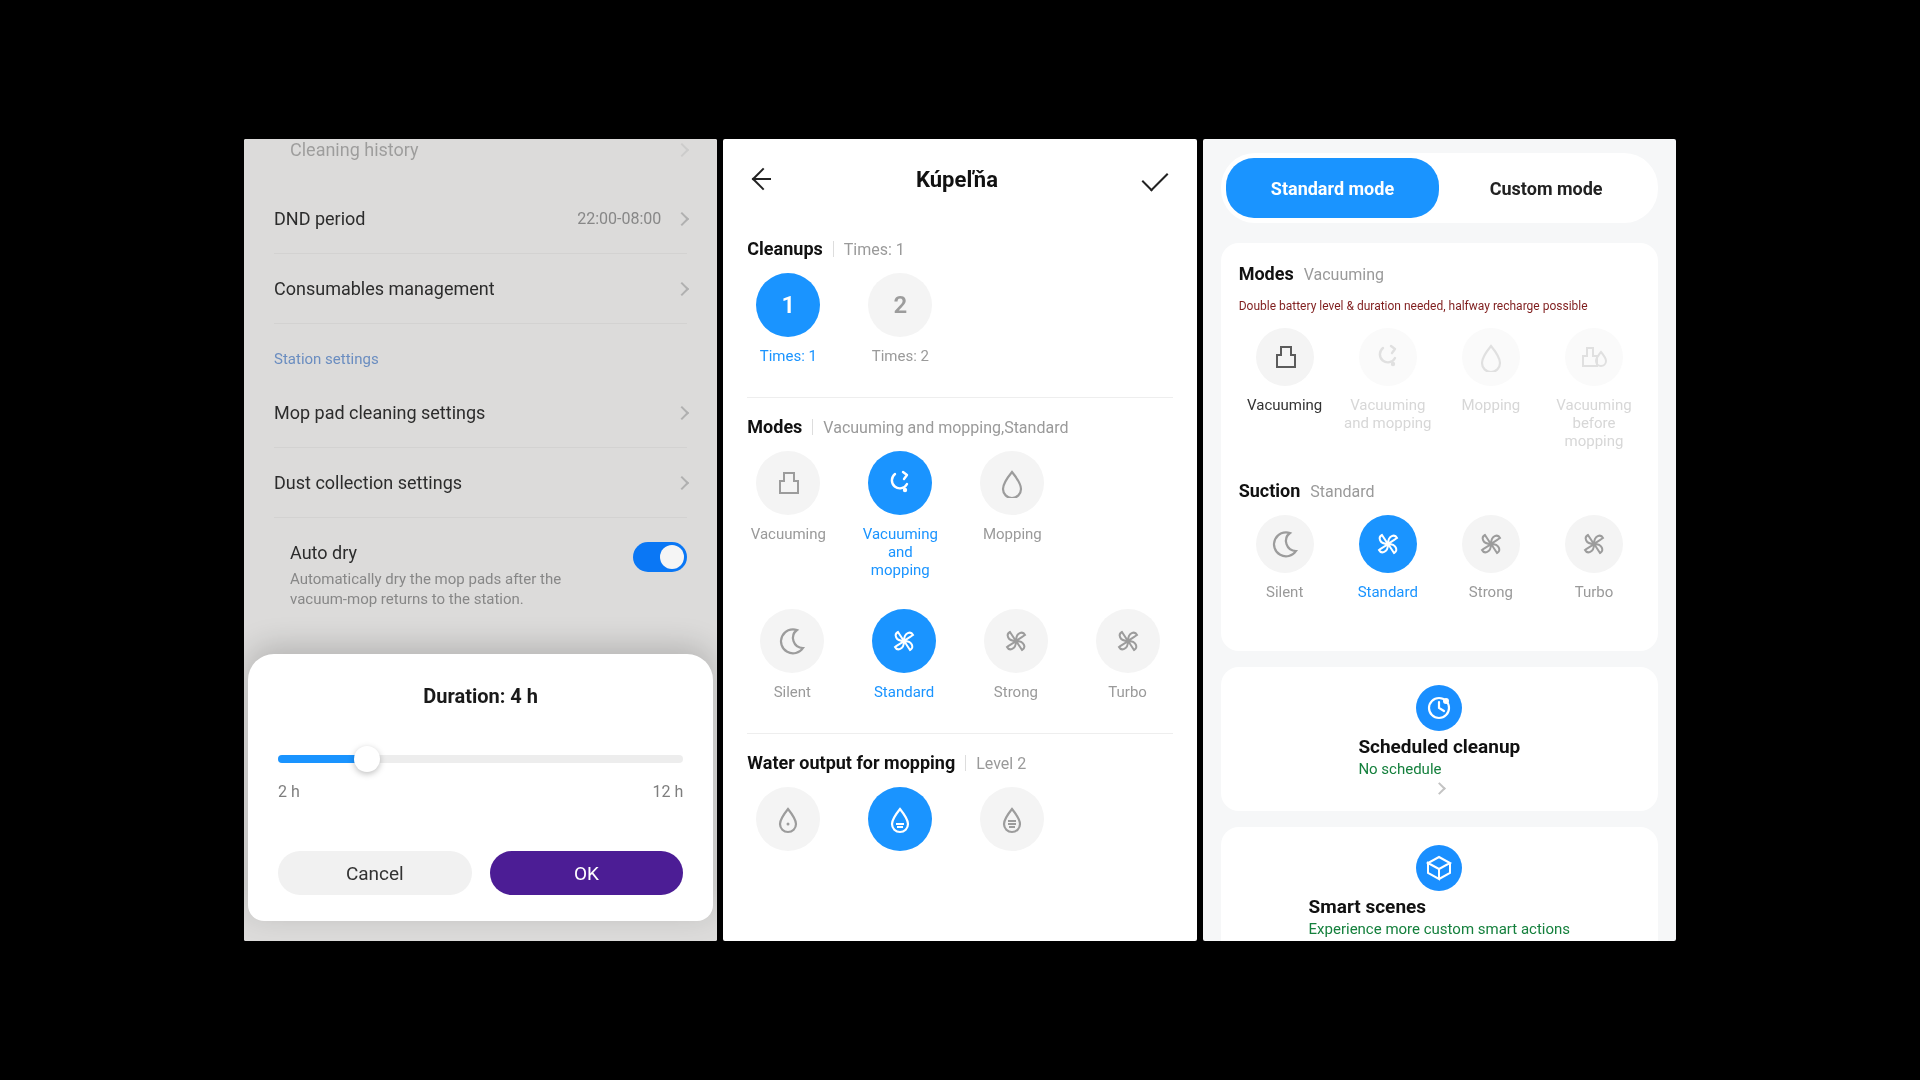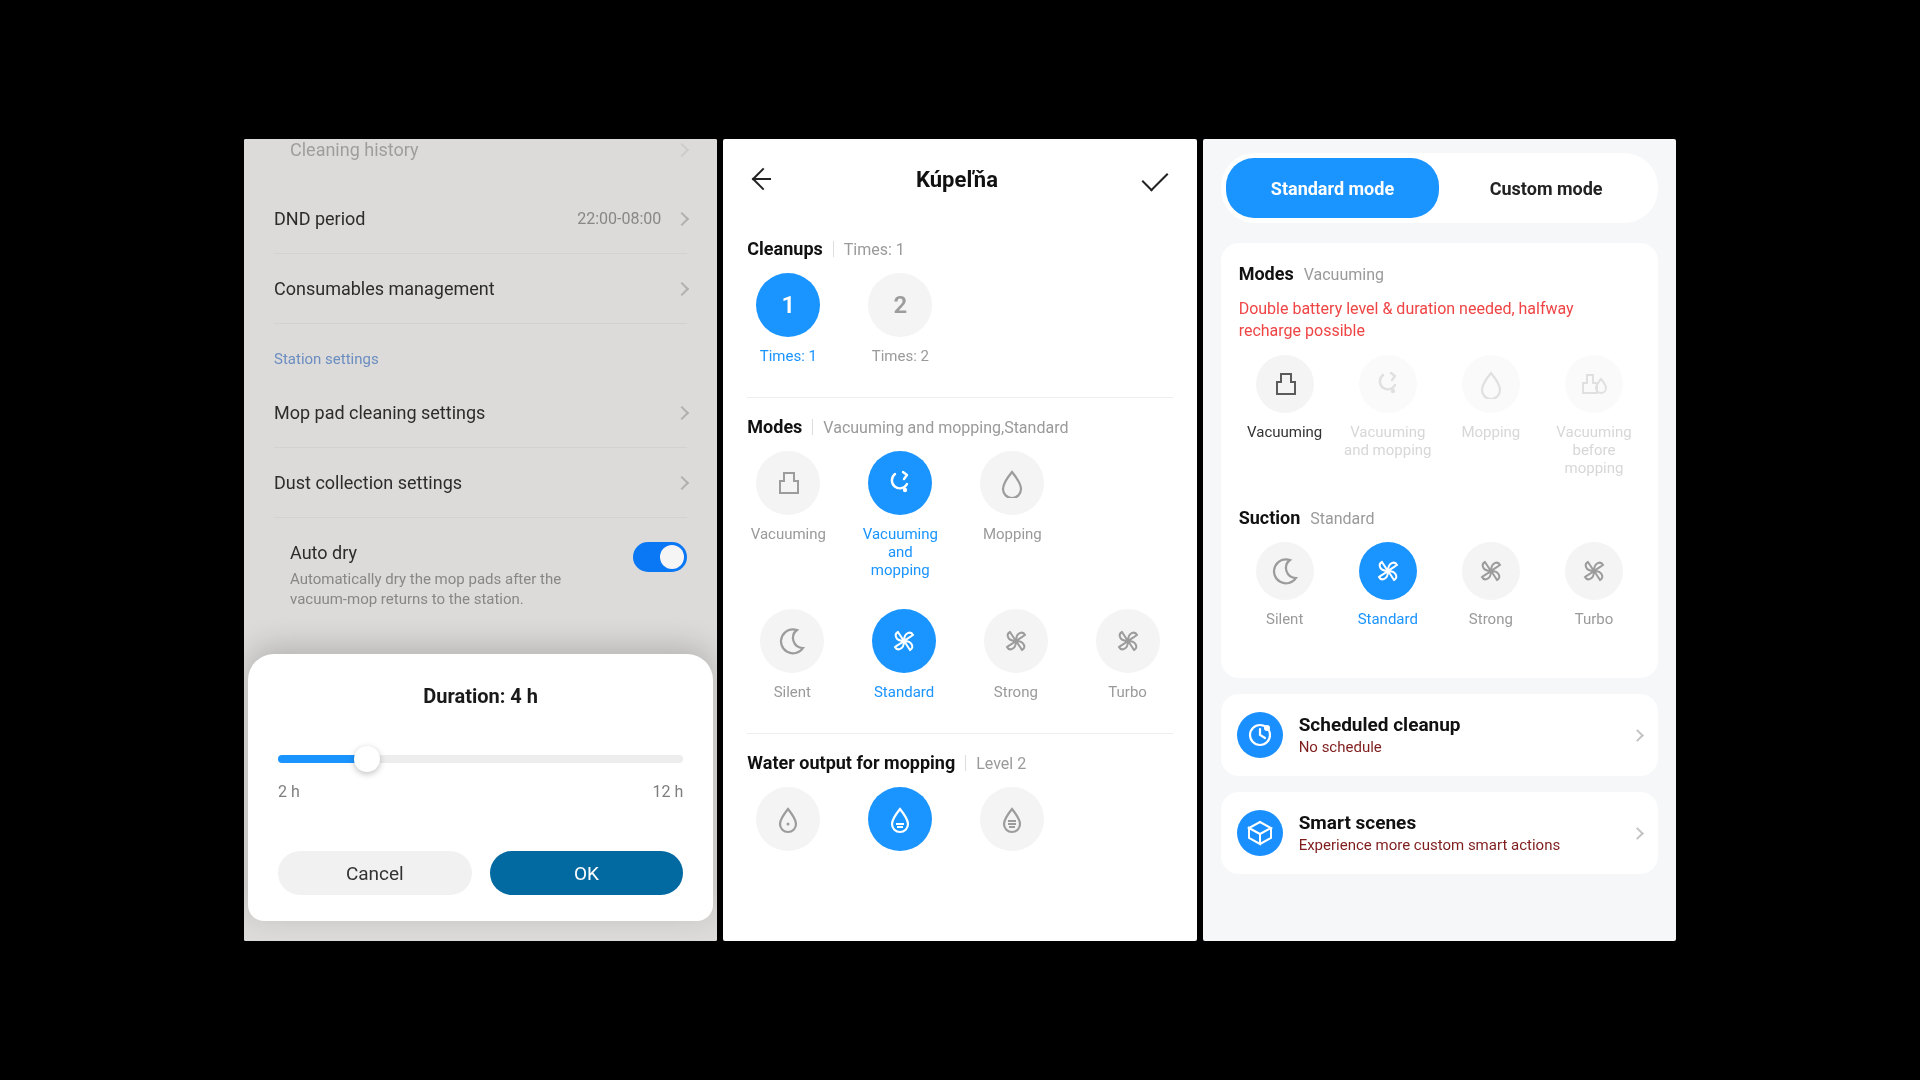--- a/index.html
+++ b/index.html
@@ -23,21 +23,21 @@
   .sheet { position: absolute; left: 4px; right: 4px; bottom: 20px; background: #fff; border-radius: 26px 26px 16px 16px; padding: 30px 30px 26px; box-shadow: 0 -8px 30px rgba(0,0,0,0.18); }
   .sheet-title { text-align: center; font-size: 20px; font-weight: 700; color: #1a1a1a; margin-bottom: 40px; }
   .slider { position: relative; height: 22px; margin: 18px 0 12px; }
   .slider-track { position: absolute; left: 0; right: 0; top: 7px; height: 8px; background: #ededed; border-radius: 8px; }
   .slider-fill { position: absolute; left: 0; top: 7px; height: 8px; width: 22%; background: #1a94ff; border-radius: 8px; }
   .slider-thumb { position: absolute; left: 22%; top: -2px; width: 26px; height: 26px; background: #fff; border-radius: 50%; transform: translateX(-50%); box-shadow: 0 2px 6px rgba(0,0,0,0.25); }
   .slider-labels { display: flex; justify-content: space-between; color: #7e7e7e; font-size: 16px; margin-bottom: 50px; }
   .sheet-btns { display: flex; gap: 18px; }
   .btn { flex: 1; height: 44px; border-radius: 32px; display: flex; align-items: center; justify-content: center; font-size: 19px; }
   .btn-cancel { background: #f1f1f1; color: #333; }
-  .btn-ok { background: #0369a1; color: #fff; }
+  .btn-ok { background: #4c1d95; color: #fff; }
 
   
   .p2 { padding: 20px 24px 0; }
   .p2-head { display: flex; align-items: center; justify-content: space-between; padding: 8px 2px 18px; }
   .back-arrow { width: 22px; height: 22px; position: relative; }
   .back-arrow::before { content: ""; position: absolute; width: 14px; height: 14px; border-left: 2.5px solid #222; border-bottom: 2.5px solid #222; transform: rotate(45deg); top: 2px; left: 6px; }
   .back-arrow::after { content: ""; position: absolute; width: 18px; height: 2.5px; background: #222; top: 9px; left: 4px; transform: rotate(0deg); }
   .check-mark { width: 24px; height: 14px; border-left: 2.5px solid #222; border-bottom: 2.5px solid #222; transform: rotate(-45deg); margin-right: 4px; margin-top: -4px; }
   .p2-title { font-size: 22px; font-weight: 700; color: #111; }
   .sec-head { display: flex; align-items: baseline; gap: 10px; margin: 18px 0 14px; }
@@ -54,33 +54,33 @@
   .opt.sel .opt-label { color: #1a94ff; }
   .hr { height: 1px; background: #eee; margin: 14px 0 10px; }
   .icon-svg { width: 30px; height: 30px; }
 
   
   .p3 { background: #f6f7f8; padding: 14px 18px 0; height: 100%; }
   .seg { display: flex; background: #fff; border-radius: 34px; padding: 5px; margin-bottom: 20px; }
   .seg-btn { flex: 1; height: 60px; border-radius: 28px; display: flex; align-items: center; justify-content: center; font-size: 18px; font-weight: 700; color: #222; }
   .seg-btn.active { background: #1a94ff; color: #fff; }
   .p3-card { background: #fff; border-radius: 18px; padding: 20px 18px 22px; }
-  .warn { color: #ef4444; font-size: 16px; margin: 4px 0 14px; line-height: 1.35; }
+  .warn { color: #7f1d1d; font-size: 12px; margin: 4px 0 14px; line-height: 1.35; }
   .p3 .opt-row { justify-content: space-between; gap: 0; }
   .p3 .opt { width: 92px; }
   .p3 .opt-circle { width: 58px; height: 58px; }
   .p3 .opt.dis .opt-circle { color: #e0e0e0; background: #fafafa; }
   .p3 .opt.dis .opt-label { color: #d7d7d7; }
   .p3 .opt.dark .opt-circle { color: #5b5b5b; }
   .p3-sec2 { margin-top: 30px; }
-  .list-card { background: #fff; border-radius: 18px; margin-top: 16px; padding: 18px 16px; display: flex; align-items: center; gap: 16px; }
+  .list-card { background: #fff; border-radius: 18px; margin-top: 16px; padding: 18px 16px; display: flex; align-items: center; gap: 4px; flex-direction: column; }
   .lc-icon { width: 46px; height: 46px; border-radius: 50%; background: #1a8fff; display: flex; align-items: center; justify-content: center; color: #fff; flex: 0 0 auto; }
   .lc-body { flex: 1; }
   .lc-title { font-size: 19px; font-weight: 700; color: #111; }
-  .lc-sub { font-size: 15px; color: #7f1d1d; margin-top: 2px; line-height: 1.3; }
+  .lc-sub { font-size: 15px; color: #15803d; margin-top: 2px; line-height: 1.3; }
   .lc-chev { width: 9px; height: 9px; border-right: 2px solid #c3c3c3; border-top: 2px solid #c3c3c3; transform: rotate(45deg); }
 
 </style>
 </head>
 <body>
 
 <svg width="0" height="0" style="position:absolute">
   <defs>
     <g id="i-vac">
         <path d="M16 4 L22 4 L22 12 L26 12 L26 26 L6 26 L6 12 L10 12 L10 4 L16 4 Z M12 6 L12 14 L8 14 L8 24 L24 24 L24 14 L20 14 L20 6 Z" fill="currentColor"></path>

